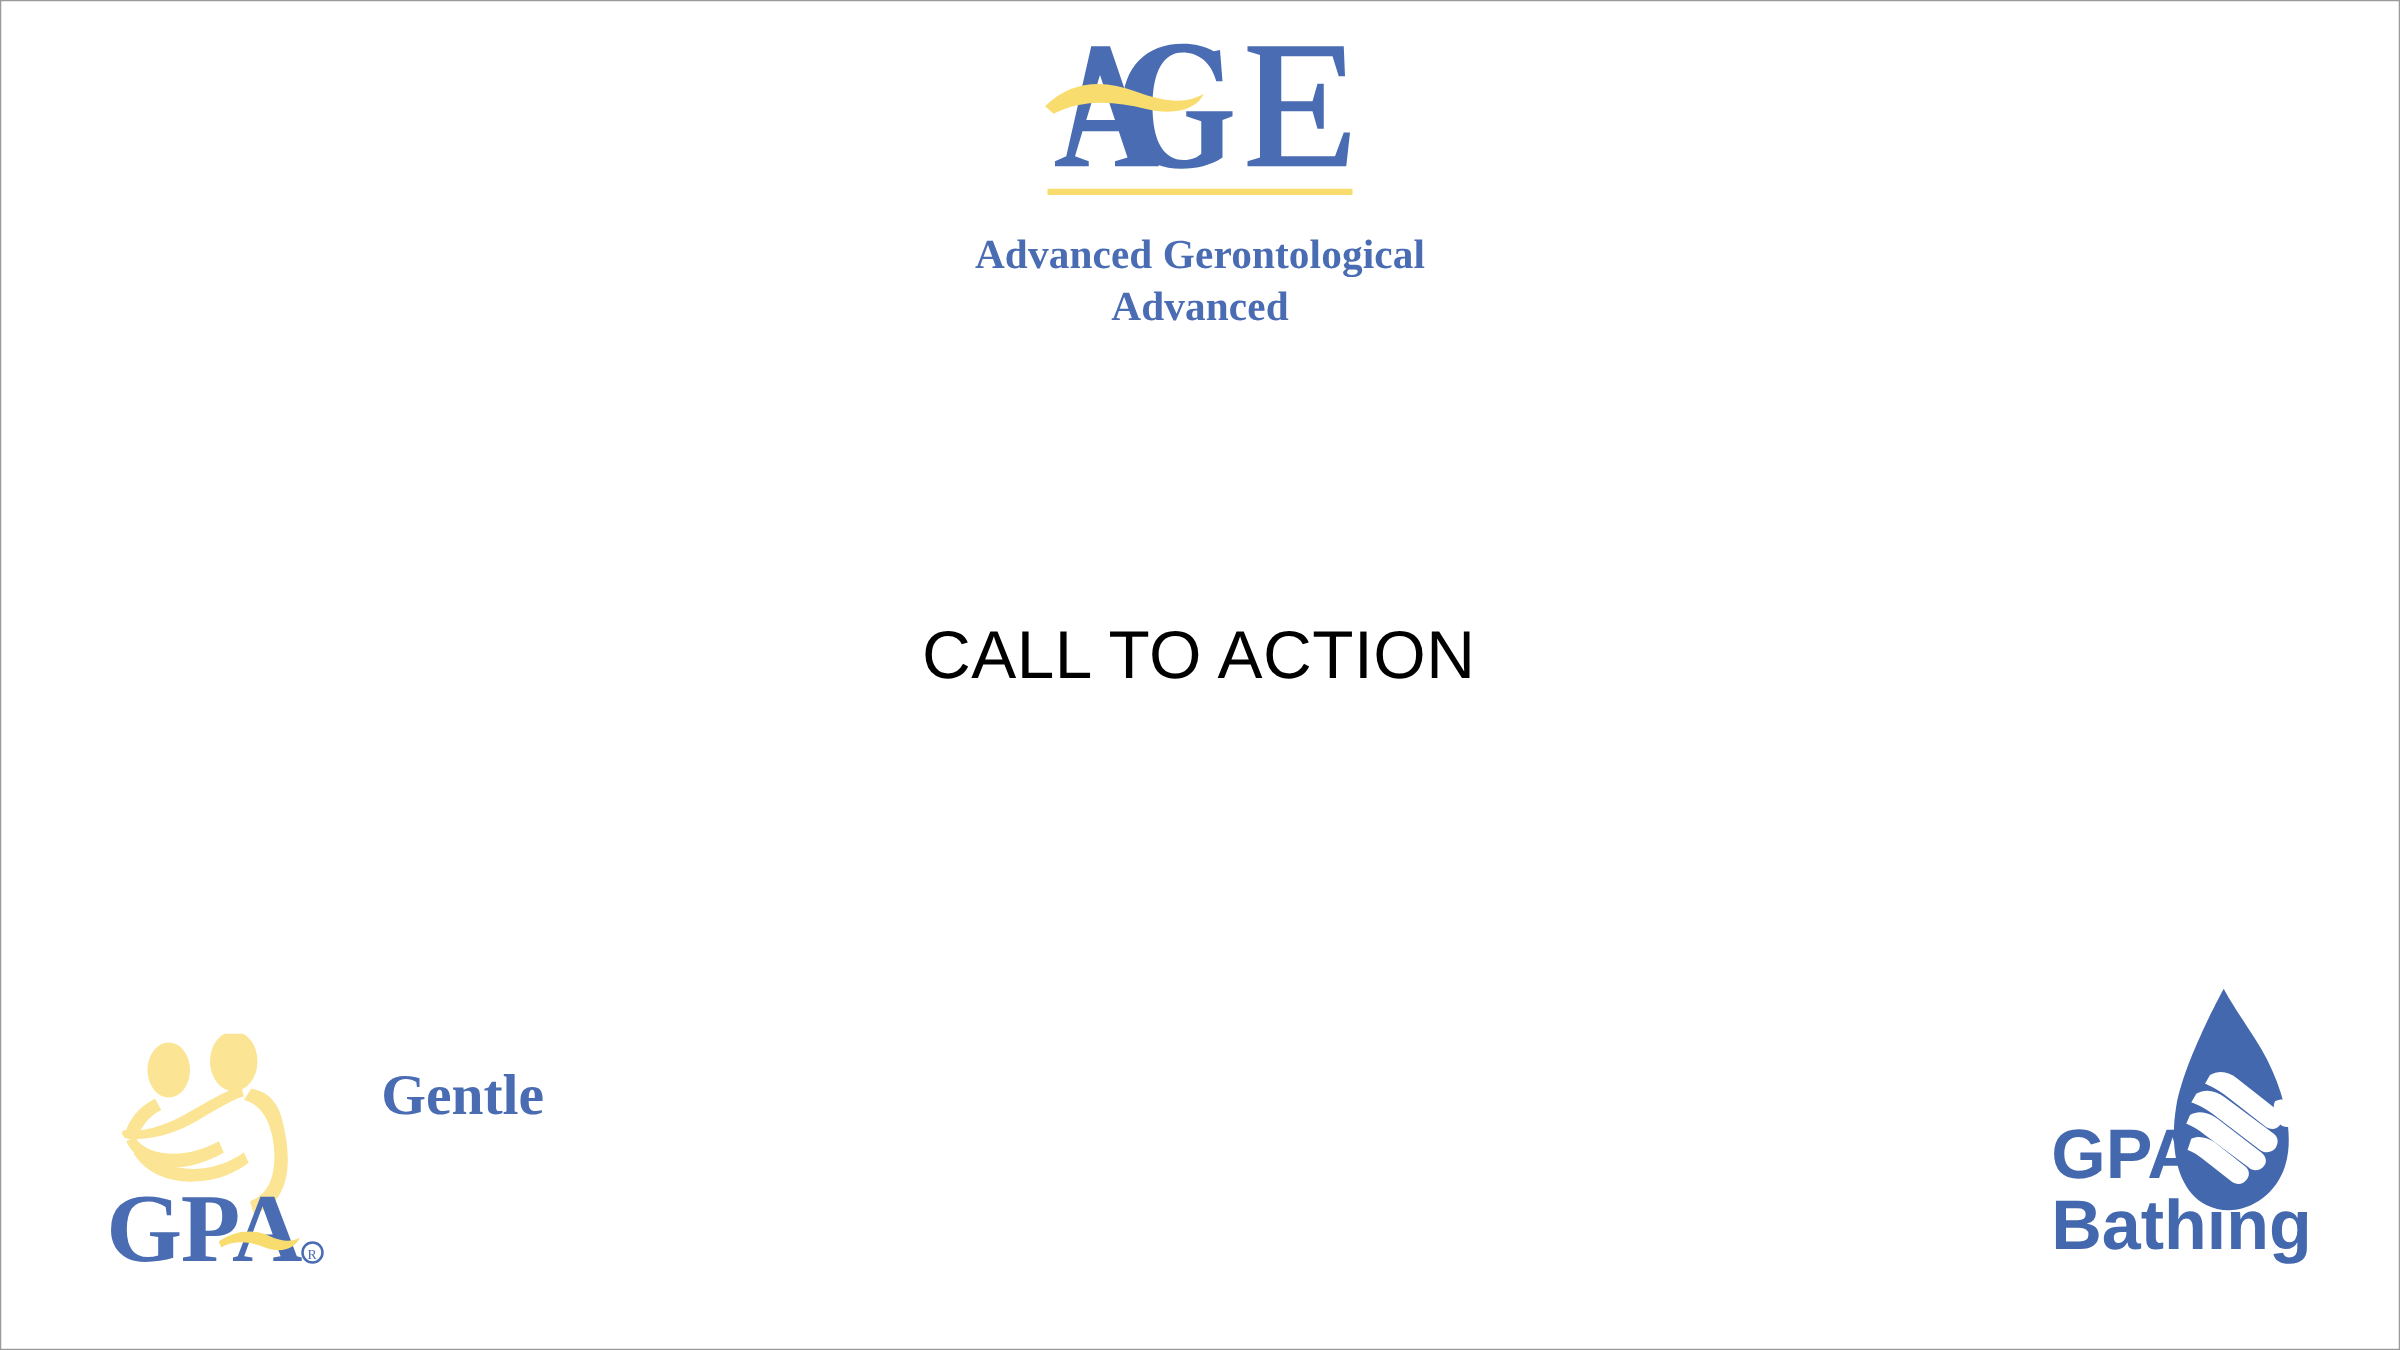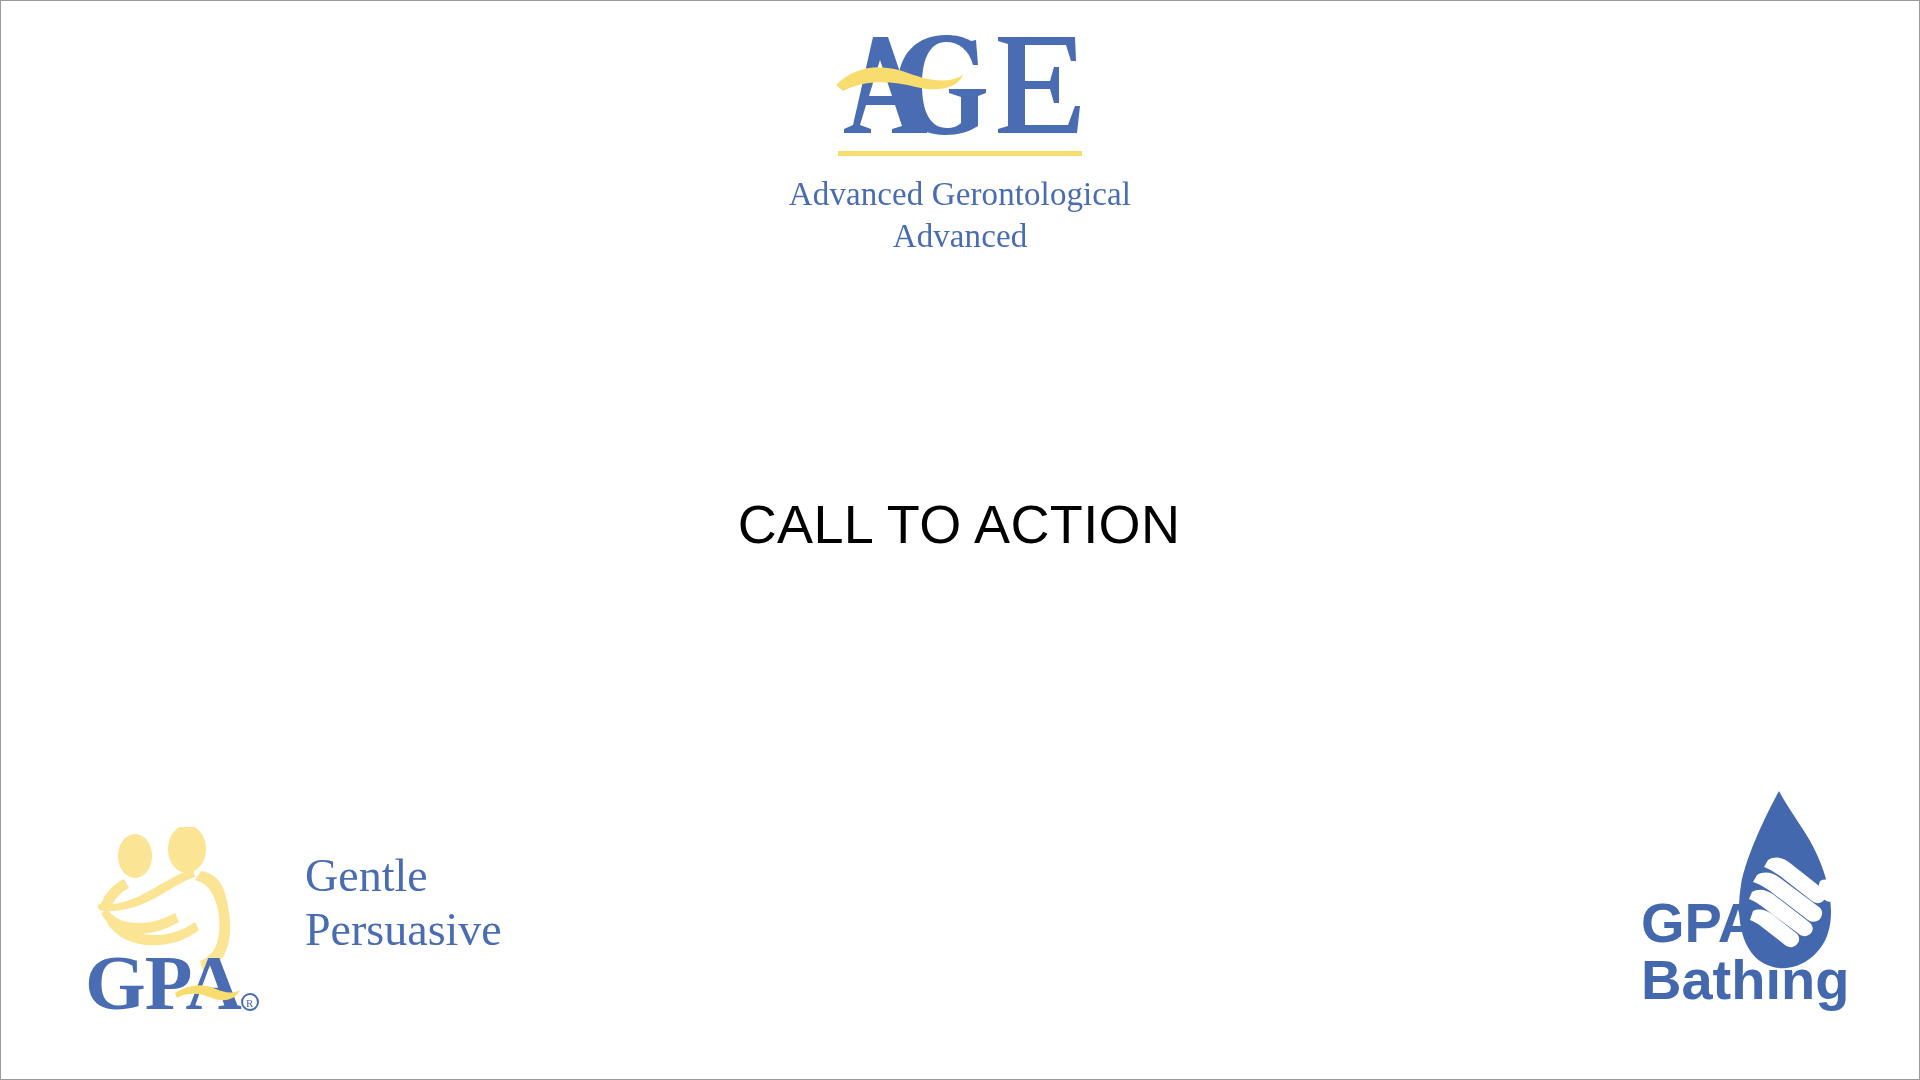--- a/index.html
+++ b/index.html
@@ -42,25 +42,25 @@
     height: 112px;
   }
   .age-rule {
     width: 244px;
     height: 5px;
     background: #f8dd6e;
     margin: 10px auto 0 auto;
   }
   .age-tagline {
     font-family: "Liberation Serif", serif;
-    font-weight: normal;
+    font-weight: bold;
     font-size: 33px;
     line-height: 1.26;
     color: #4a6cb3;
-    margin-top: 18px;
+    margin-top: 28px;
     letter-spacing: 0.1px;
   }
 
   
   .headline {
     position: absolute;
     left: 0;
     right: 2px;
     top: 496px;
     text-align: center;
@@ -85,21 +85,21 @@
     height: 190px;
     flex: 0 0 auto;
   }
   .gpa-mark svg {
     display: block;
     width: 178px;
     height: 190px;
   }
   .gpa-words {
     font-family: "Liberation Serif", serif;
-    font-weight: normal;
+    font-weight: bold;
     font-size: 46px;
     line-height: 1.18;
     color: #4a6cb3;
     margin-left: 44px;
     margin-top: 22px;
     white-space: nowrap;
   }
 
   
   .bathing-logo {
@@ -175,21 +175,20 @@
 
         <g fill="#4a6cb3">
           <circle cx="167" cy="175" r="8" fill="none" stroke="#4a6cb3" stroke-width="2"></circle>
           <text x="163" y="180" font-family="Liberation Serif, serif" font-size="11">R</text>
         </g>
       </svg>
     </div>
 
     <div class="gpa-words">
       <div>Gentle</div>
-      <div>Persuasive</div>
     </div>
   </div>
 
   <div class="bathing-logo">
     <svg viewBox="0 0 208 240" xmlns="http://www.w3.org/2000/svg">
 
       <g>
         <path d="M140 4 C140 4 108 62 102 98 C96 134 104 166 126 177 C150 189 180 174 189 146 C198 118 186 76 165 44 C154 27 144 12 140 4 Z" fill="#4468ad"></path>
 
         <g fill="#ffffff">

